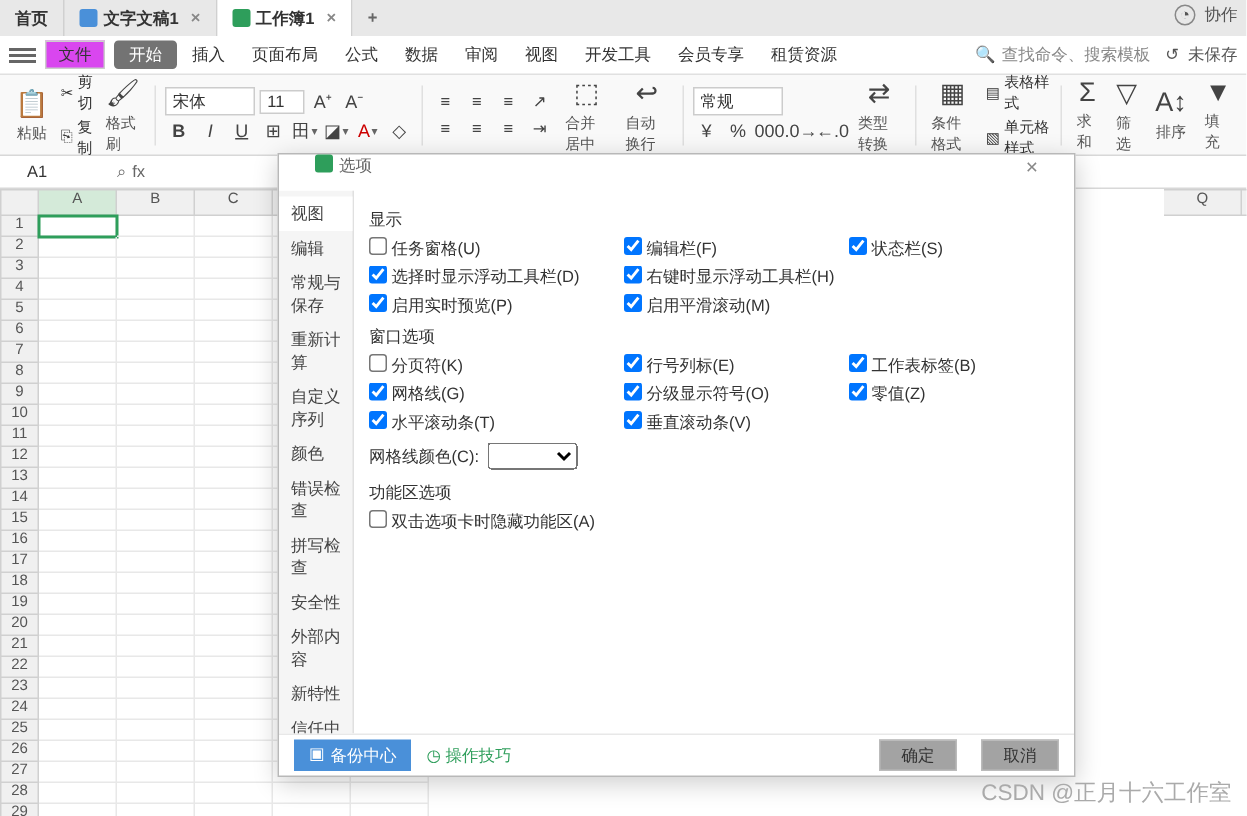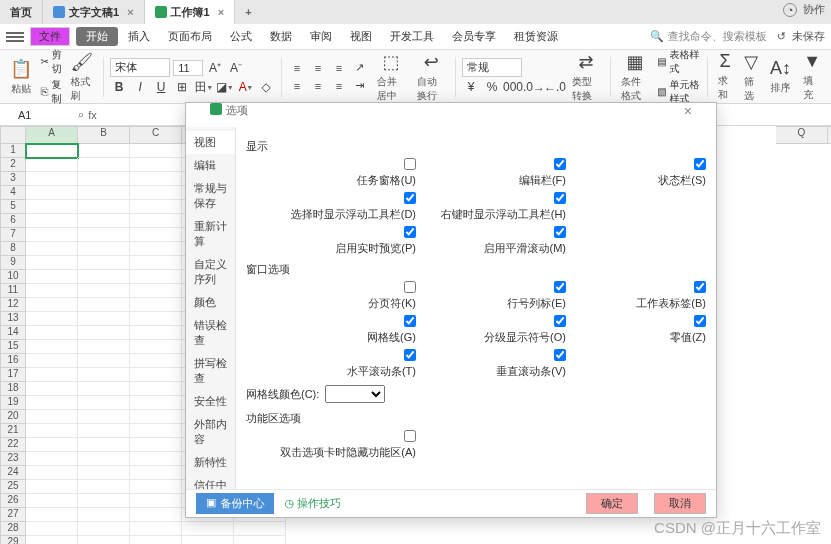--- a/index.html
+++ b/index.html
@@ -64,28 +64,28 @@
 .dlg-title { height:24px; display:flex; align-items:flex-start; padding:0 24px; font-size:11px; color:#666; }
 .dlg-title .ic2 { width:12px; height:12px; background:#2e9e5b; border-radius:2px; margin-right:4px;}
 .dlg-title .xbtn { margin-left:auto; color:#888; font-size:14px;}
 .dlg-body { flex:1; display:flex; overflow:hidden;}
 .dlg-side { width:80px; background:#f5f5f5; border-right:1px solid #e0e0e0; padding:4px 0;}
 .dlg-side .sitem { padding:4px 8px; font-size:11px; color:#444;}
 .dlg-side .sitem.active { background:#fff; }
 .dlg-main { flex:1; padding:8px 10px; font-size:11px;}
 .section-h { font-size:11px; color:#333; margin:4px 0 4px 0;}
 .opts { display:grid; grid-template-columns: 170px 150px 140px; row-gap:4px; margin-bottom:6px;}
-.opt { display:flex; align-items:flex-end; gap:3px; font-size:11px;flex-direction:column;}
+.opt { display:flex; align-items:flex-start; gap:3px; font-size:11px;}
 .opt input { width:12px; height:12px;}
 .colorrow { display:flex; align-items:center; gap:6px; margin:4px 0 8px 0;}
 .colorrow select { font-size:11px; padding:1px 20px; width:60px;}
 .dlg-foot { height:28px; border-top:1px solid #e8e8e8; display:flex; align-items:center; padding:0 10px; gap:10px;}
 .dlg-foot .backup { background:#4a90d9; color:#fff; padding:3px 10px; font-size:11px; display:flex; gap:4px;}
 .dlg-foot .tips { color:#2e9e5b; font-size:11px; display:flex; align-items:center; gap:3px;}
-.dlg-foot .btn { margin-left:auto; border:1px solid #bbb; padding:2px 14px; font-size:11px; background:#fca5a5;}
+.dlg-foot .btn { margin-left:auto; border:1px solid #bbb; padding:2px 14px; font-size:11px; background:#a3a3a3;}
 .dlg-foot .btn.ok { margin-left:auto;}
 .dlg-foot .btn + .btn { margin-left:6px;}
 
 .watermark { position:absolute; right:10px; bottom:6px; font-size:15px; color:#aaa; }
 </style>
 </head>
 <body>
 
 <div class="doc-tabs">
   <div class="doc-tab">

